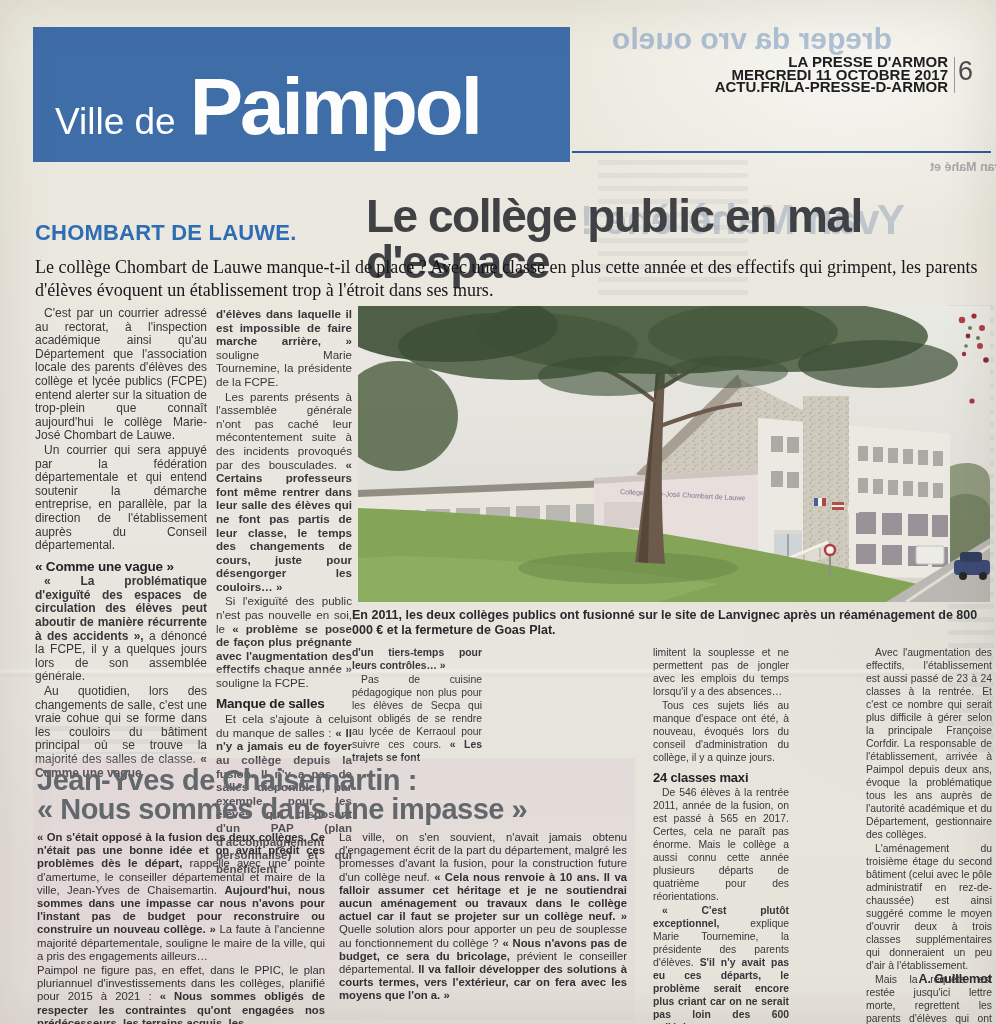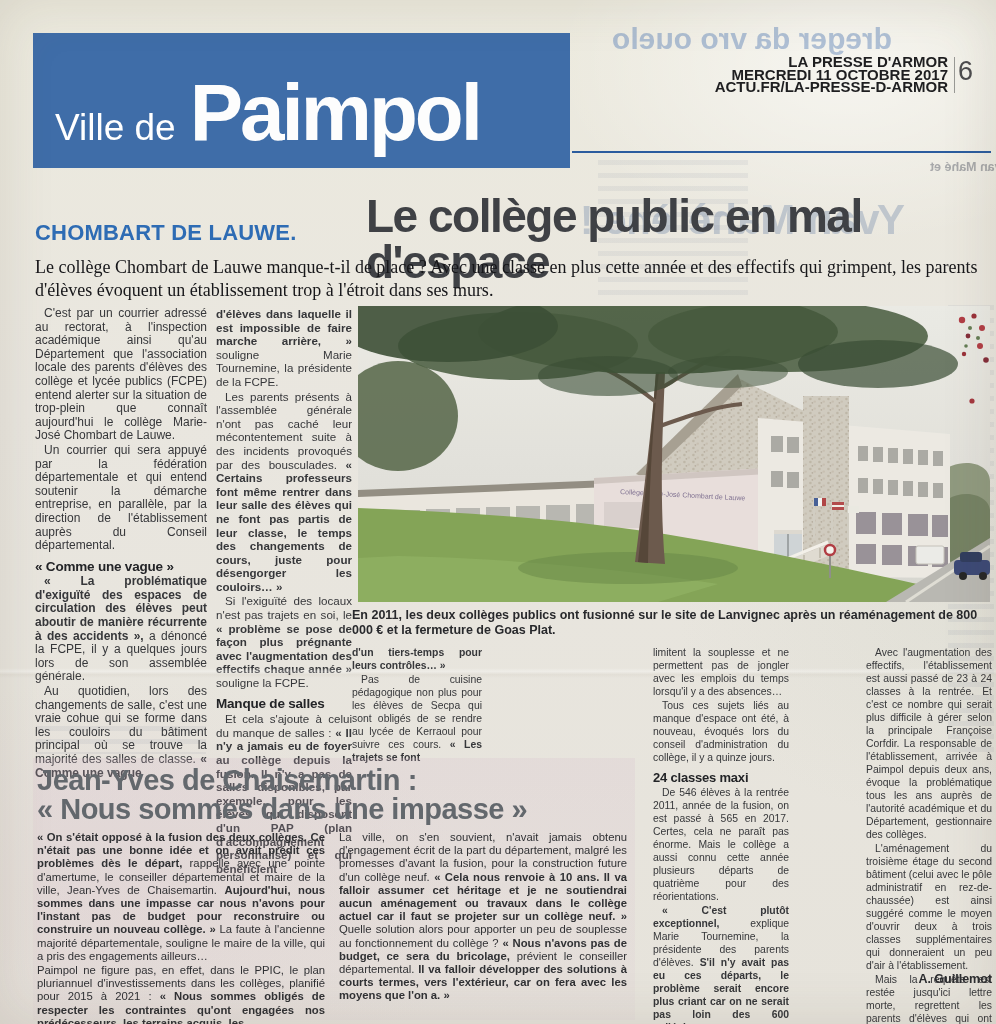--- a/index.html
+++ b/index.html
@@ -12,21 +12,21 @@
       linear-gradient(180deg,#eceade 0%, #e9e6df 40%, #e6e3db 100%);
   }
   .page::after{content:"";position:absolute;inset:0;box-shadow:inset 0 0 55px rgba(90,80,60,.14);pointer-events:none;z-index:9;}
   .crease{position:absolute;left:0;width:996px;height:10px;background:linear-gradient(180deg,rgba(255,255,255,0),rgba(255,255,255,.3),rgba(160,150,130,.08),rgba(255,255,255,0));pointer-events:none;z-index:8;}
 
   
   .ghost{position:absolute;transform:scaleX(-1);font-weight:bold;pointer-events:none;white-space:nowrap;z-index:0;}
   .ghost-lines{position:absolute;z-index:0;background:repeating-linear-gradient(180deg,rgba(104,116,142,.09) 0 5px,rgba(0,0,0,0) 5px 13px);pointer-events:none;}
 
   
-  .banner{position:absolute;left:33px;top:33px;width:537px;height:135px;display:flex;align-items:baseline;padding-left:22px;box-sizing:border-box;z-index:2;}
+  .banner{position:absolute;left:33px;top:27px;width:537px;height:135px;display:flex;align-items:baseline;padding-left:22px;box-sizing:border-box;z-index:2;}
   .banner .ville{color:#fff;font-size:37px;letter-spacing:0;padding-top:62px;}
   .banner .paimpol{color:#fdfdfd;font-size:80px;font-weight:bold;letter-spacing:-3px;margin-left:14px;line-height:1;padding-top:40px;}
   .masthead-right{position:absolute;left:648px;top:56px;width:300px;text-align:right;font-size:15px;font-weight:bold;line-height:12.5px;color:#1e1e20;z-index:2;}
   .mast-divider{position:absolute;left:954px;top:57px;width:1px;height:36px;background:#9a9a96;z-index:2;}
   .page-number{position:absolute;left:958px;top:56px;width:34px;font-size:27px;color:#4c4c4e;z-index:2;}
   .blue-rule{position:absolute;left:572px;top:151px;width:419px;height:2px;z-index:2;}
 
   
   .kicker{position:absolute;left:35px;top:220px;font-size:22px;font-weight:bold;letter-spacing:.2px;z-index:2;}
   .headline{position:absolute;left:366px;top:193px;width:626px;font-size:46px;line-height:1;font-weight:bold;letter-spacing:-1.5px;z-index:2;}
@@ -94,21 +94,21 @@
   <div class="col" id="col-1">
       <p><span>C'est par un courrier adressé au rectorat, à l'inspection académique ainsi qu'au Département que l'association locale des parents d'élèves des collège et lycée publics (FCPE) entend alerter sur la situation de trop-plein que connaît aujourd'hui le collège Marie-José Chombart de Lauwe.</span></p>
       <p><span>Un courrier qui sera appuyé par la fédération départementale et qui entend soutenir la démarche entreprise, en parallèle, par la direction de l'établissement auprès du Conseil départemental.</span></p>
       <h3><span>« Comme une vague »</span></h3>
       <p><span class="b">« La problématique d'exiguïté des espaces de circulation des élèves peut aboutir de manière récurrente à des accidents », </span><span>a dénoncé la FCPE, il y a quelques jours lors de son assemblée générale.</span></p>
       <p><span>Au quotidien, lors des changements de salle, c'est une vraie cohue qui se forme dans les couloirs du bâtiment principal où se trouve la majorité des salles de classe. </span><span class="b">« Comme une vague</span></p>
     </div>
   <div class="col" id="col-2">
       <p class="ni"><span class="b">d'élèves dans laquelle il est impossible de faire marche arrière, » </span><span>souligne Marie Tournemine, la présidente de la FCPE.</span></p>
       <p><span>Les parents présents à l'assemblée générale n'ont pas caché leur mécontentement suite à des incidents provoqués par des bousculades. </span><span class="b">« Certains professeurs font même rentrer dans leur salle des élèves qui ne font pas partis de leur classe, le temps des changements de cours, juste pour désengorger les couloirs… »</span></p>
-      <p><span>Si l'exiguïté des locaux n'est pas trajets en soi, le </span><span class="b">« problème se pose de façon plus prégnante avec l'augmentation des effectifs chaque année »</span><span> souligne la FCPE.</span></p>
+      <p><span>Si l'exiguïté des public n'est pas nouvelle en soi, le </span><span class="b">« problème se pose de façon plus prégnante avec l'augmentation des effectifs chaque année »</span><span> souligne la FCPE.</span></p>
       <h3><span>Manque de salles</span></h3>
       <p><span>Et cela s'ajoute à celui du manque de salles : </span><span class="b">« Il n'y a jamais eu de foyer au collège depuis la fusion. Il n'y a pas de salles disponibles, par exemple, pour les élèves qui disposent d'un PAP (plan d'accompagnement personnalisé) et qui bénéficient</span></p>
     </div>
   <div class="col" id="col-3">
       <p class="ni"><span class="b">d'un tiers-temps pour leurs contrôles… »</span></p>
       <p><span>Pas de cuisine pédagogique non plus pour les élèves de Secpa qui sont obligés de se rendre au lycée de Kerraoul pour suivre ces cours. </span><span class="b">« Les trajets se font</span></p>
     </div>
   <div class="col" id="col-5">
       <p class="ni"><span>limitent la souplesse et ne permettent pas de jongler avec les emplois du temps lorsqu'il y a des absences…</span></p>
       <p><span>Tous ces sujets liés au manque d'espace ont été, à nouveau, évoqués lors du conseil d'administration du collège, il y a quinze jours.</span></p>

